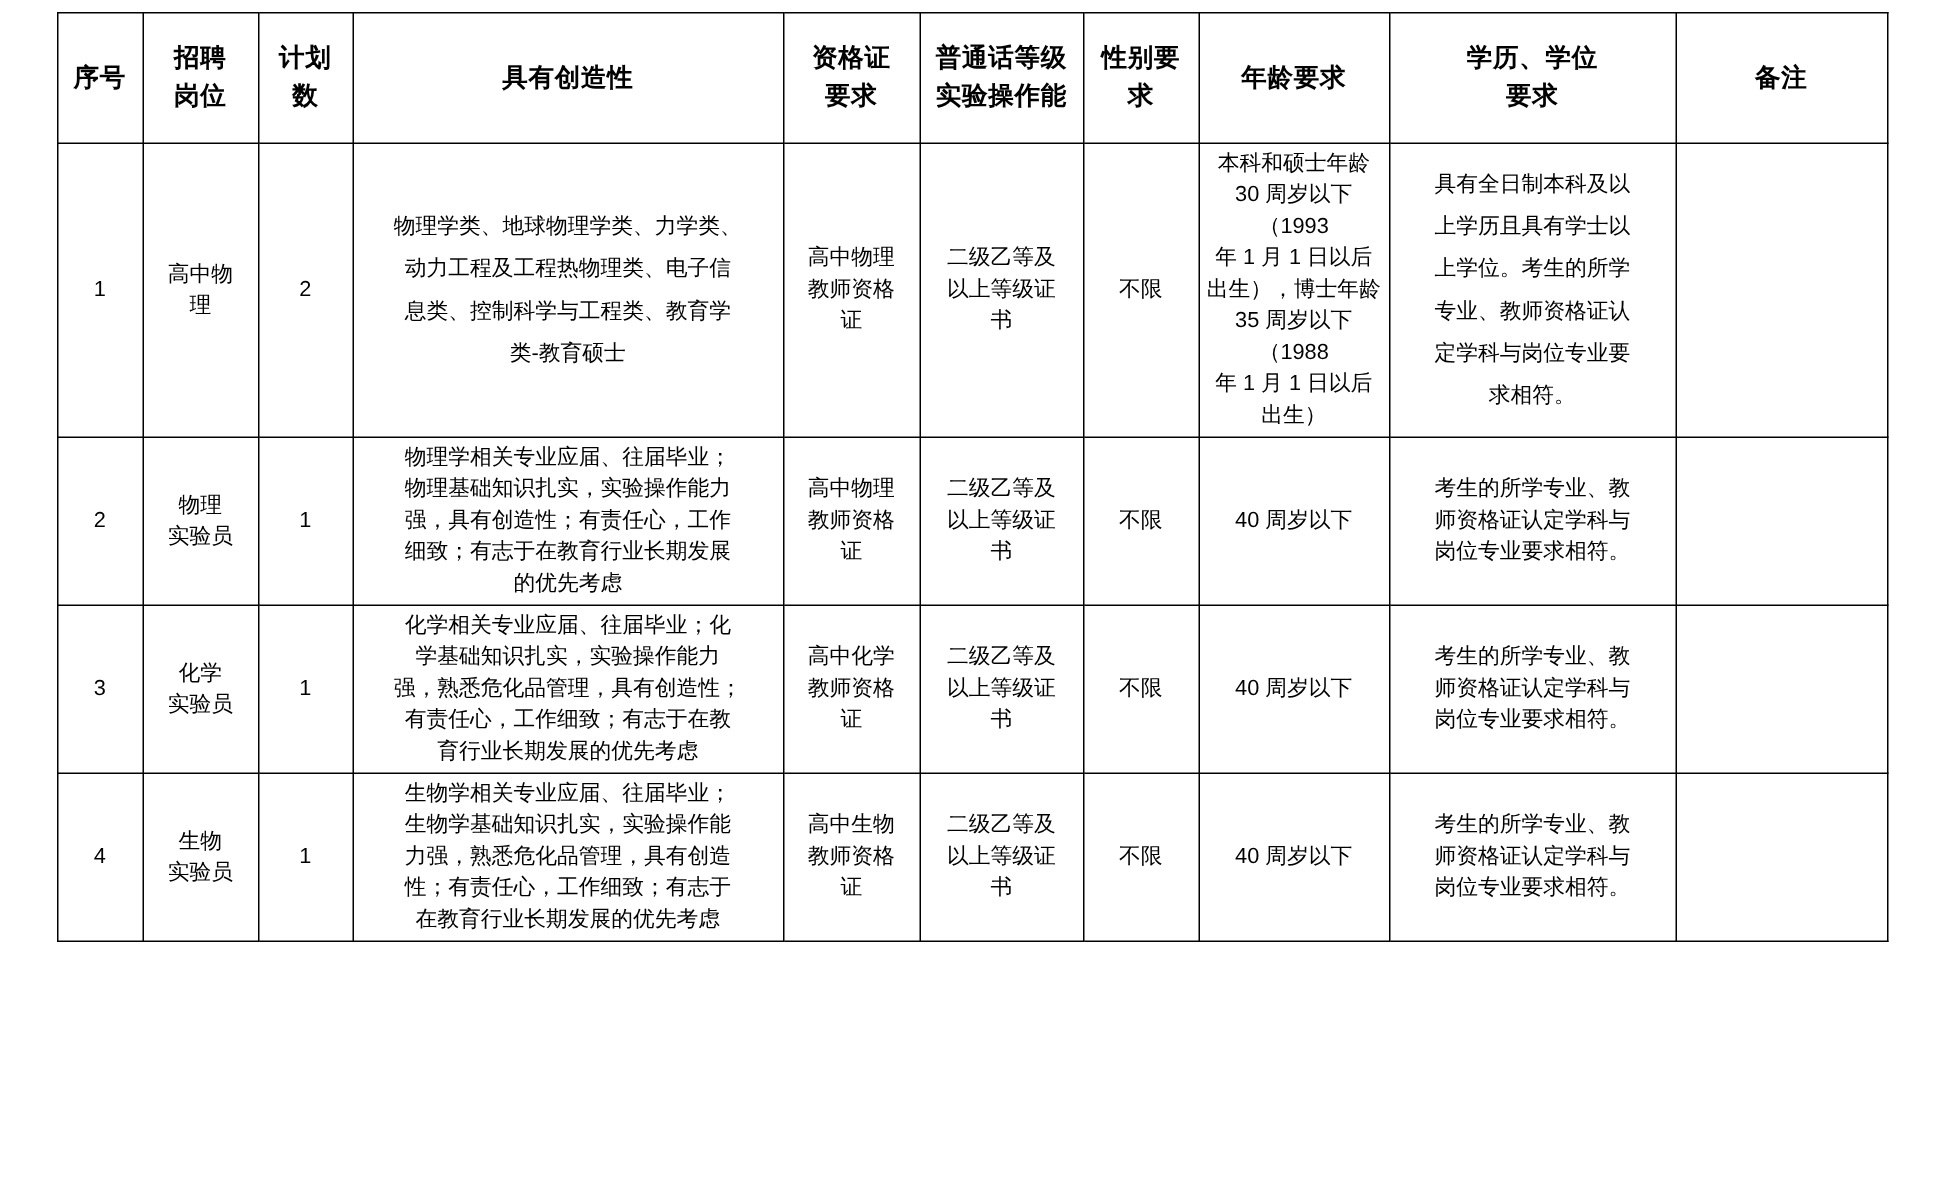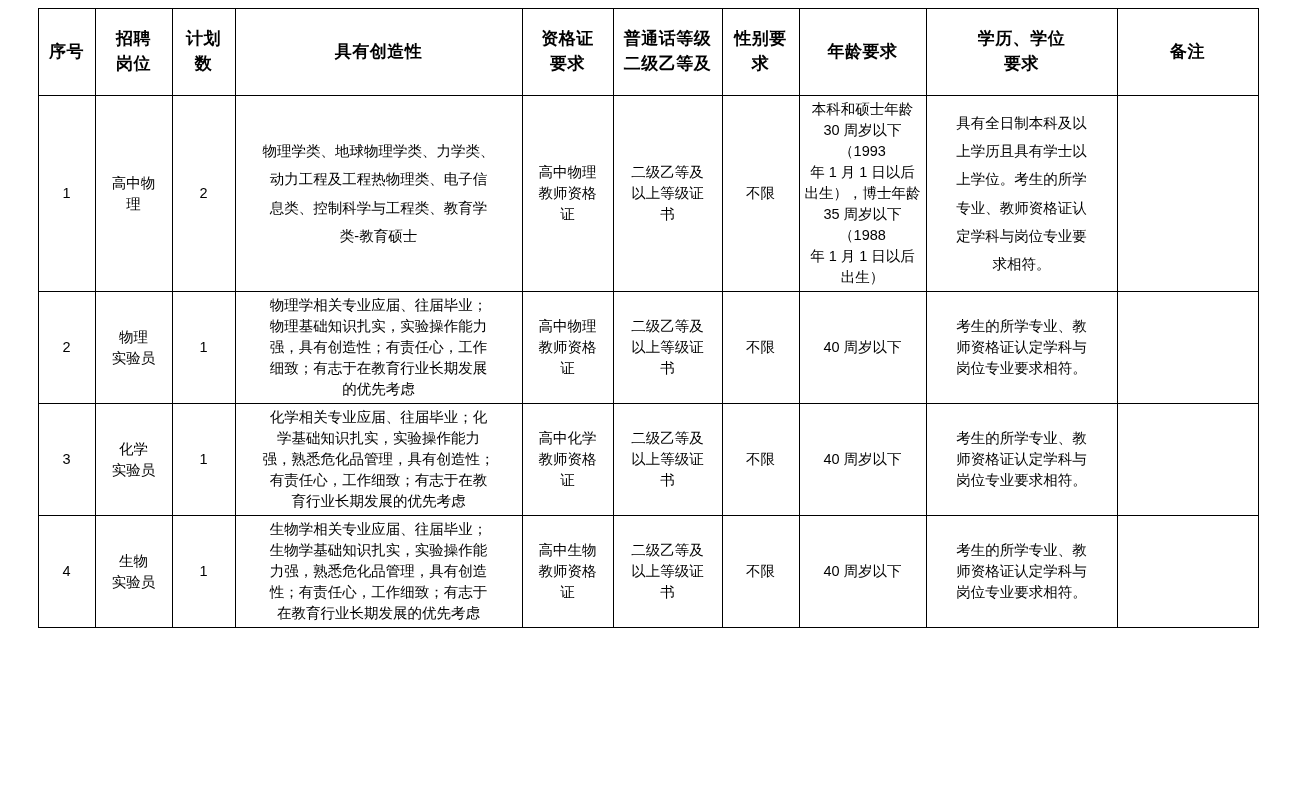--- a/index.html
+++ b/index.html
@@ -90,21 +90,21 @@
       <tr>
         <th class="col-idx wrap">序号</th>
         <th class="col-post wrap">招聘
 岗位</th>
         <th class="col-plan wrap">计划
 数</th>
         <th class="col-major wrap">具有创造性</th>
         <th class="col-cert wrap">资格证
 要求</th>
         <th class="col-pth wrap">普通话等级
-二级乙等及</th>
+实验操作能</th>
         <th class="col-gender wrap">性别要
 求</th>
         <th class="col-age wrap">年龄要求</th>
         <th class="col-edu wrap">学历、学位
 要求</th>
         <th class="col-note wrap">备注</th>
       </tr>
     </thead>
     <tbody>
       <tr class="row1">

